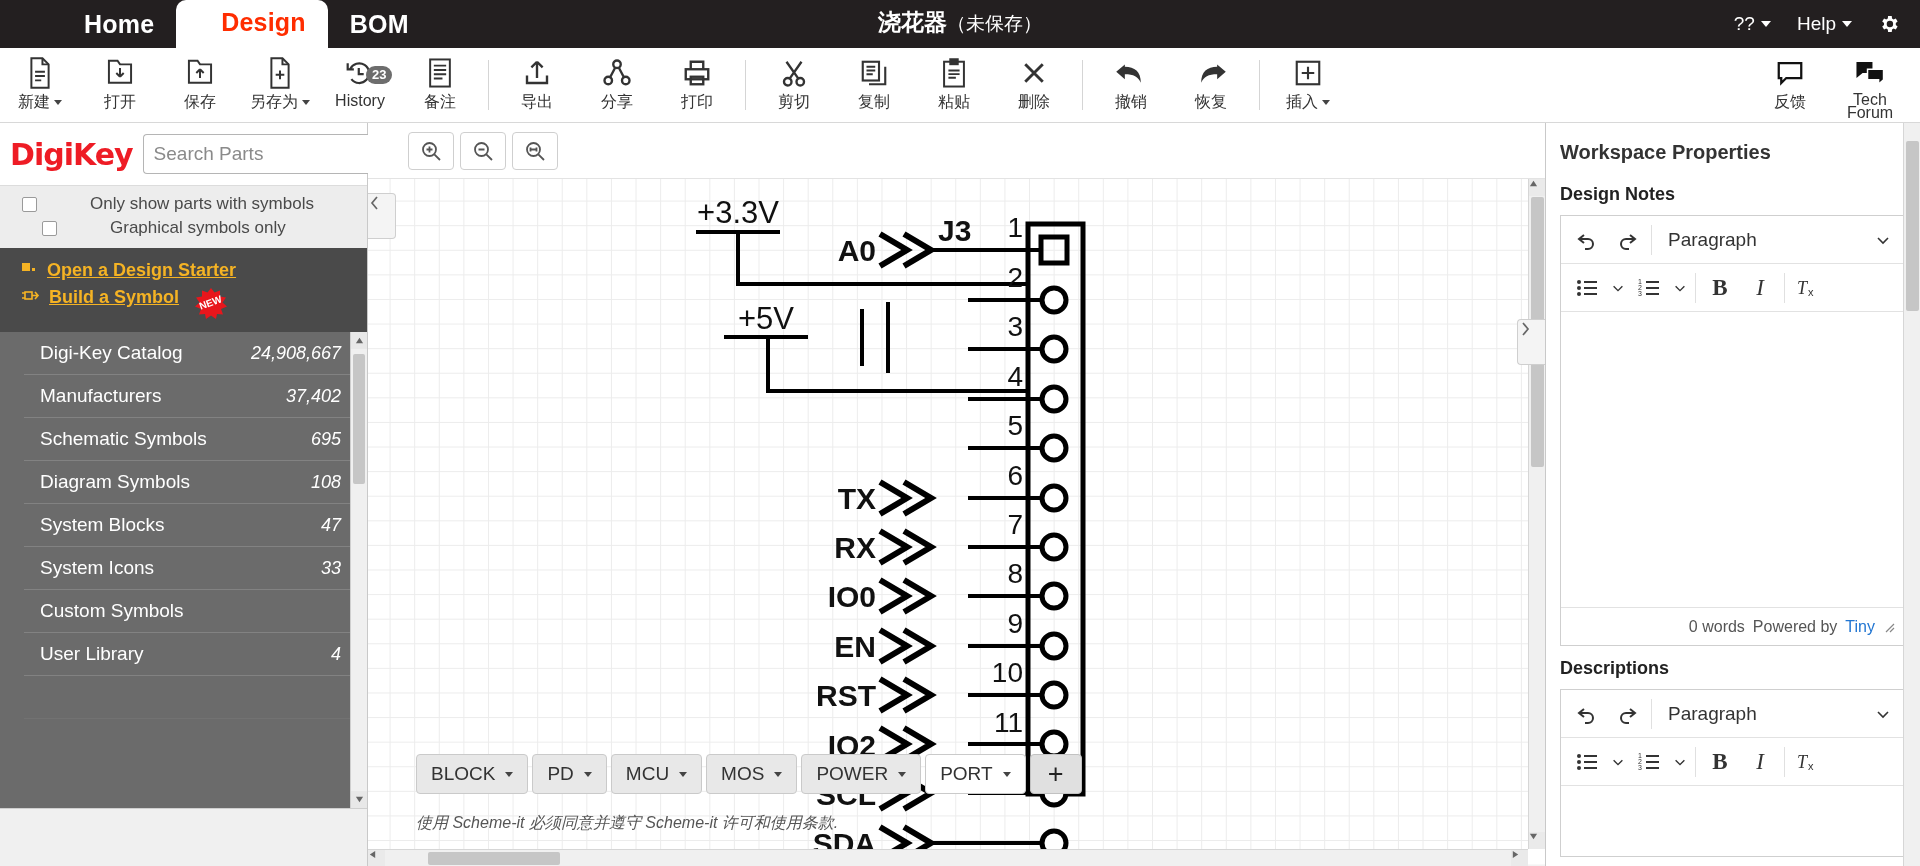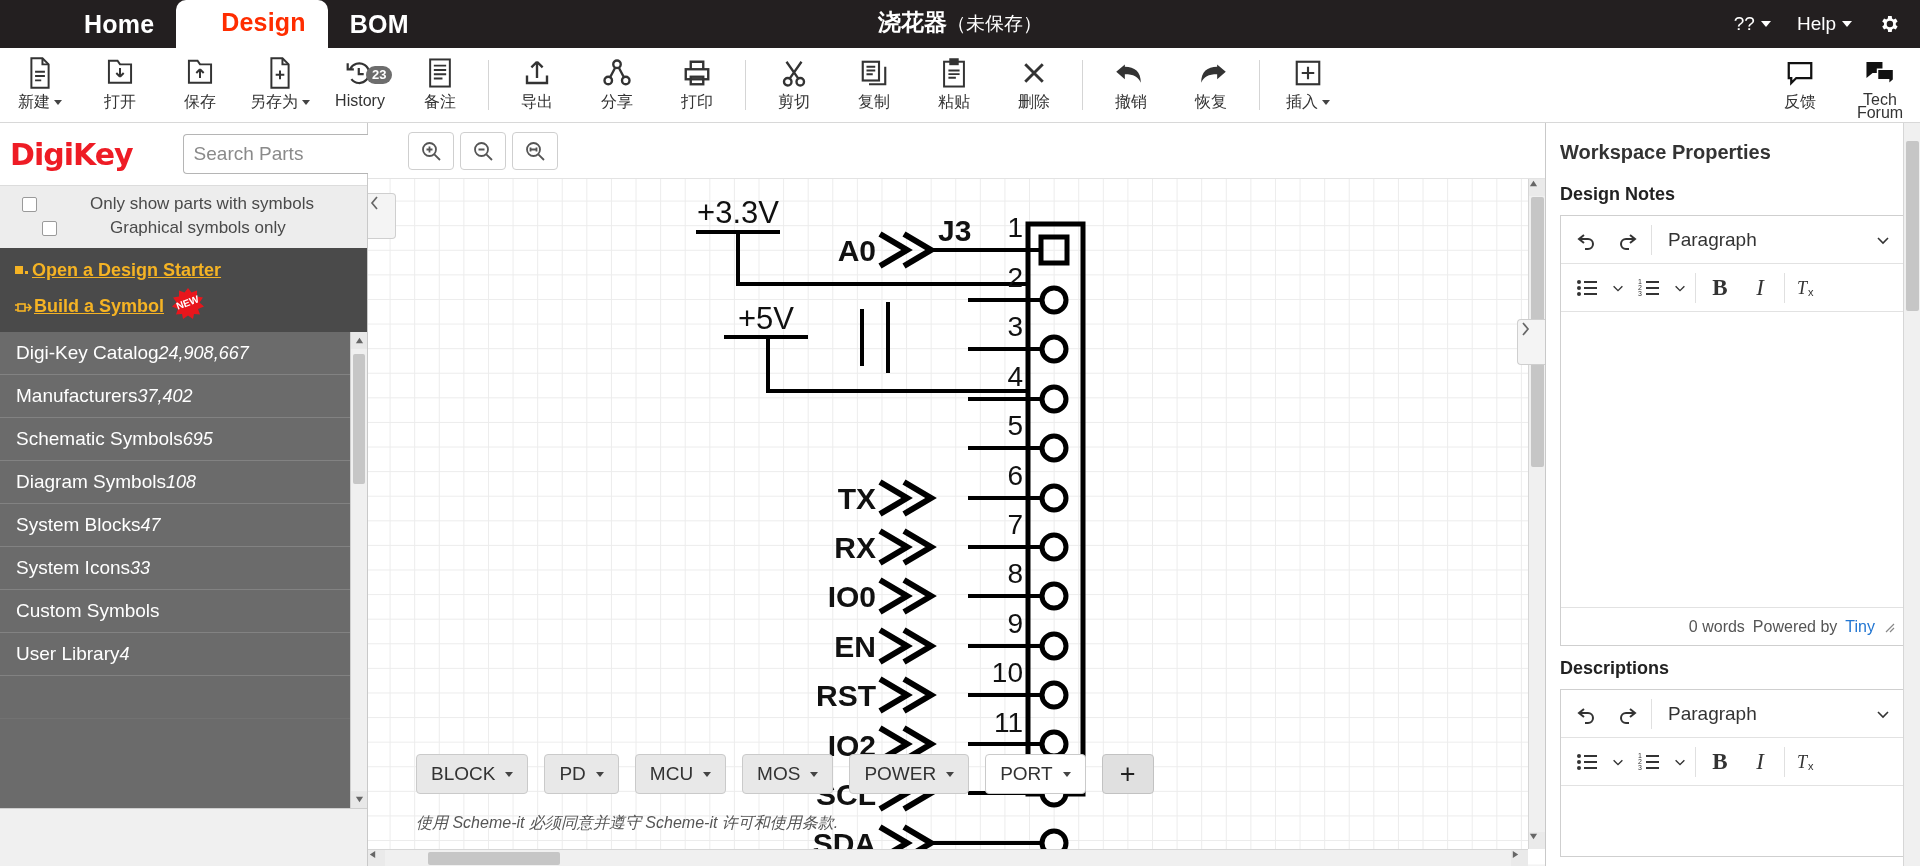--- a/index.html
+++ b/index.html
@@ -56,62 +56,62 @@
     font-size:16px; color:#333; margin-top:3px; white-space:nowrap;
     display:flex; align-items:center; gap:4px;
   }
   .caret-dk { width:0;height:0;border-left:4px solid transparent;border-right:4px solid transparent;border-top:5px solid #444; display:inline-block;}
   .rb-sep { width:1px; height:50px; background:#d5d5d5; margin:0 8px; }
   .badge {
     position:absolute; top:17px; left:46px; background:#6d6d6d; color:#fff;
     border-radius:10px; font-size:13px; font-weight:bold; padding:1px 6px; min-width:26px;
     text-align:center; line-height:16px;
   }
-  .rb-right { margin-left:auto; display:flex; padding-right:0; }
+  .rb-right { margin-left:auto; display:flex; padding-right:10px; }
   .rb-item.two .lb { line-height:15px; text-align:center; }
 
   
   .main { flex:1; display:flex; min-height:0; }
 
   
   .left { width:368px; flex:none; display:flex; flex-direction:column; border-right:1px solid #c9c9c9; background:#fff;}
   .dk-head { height:62px; display:flex; align-items:center; padding:0 10px; gap:10px;}
   .dk-logo {
     font-size:30px; font-weight:bold; color:#ee1c25; letter-spacing:-1px;
     font-family:"DejaVu Sans", sans-serif;
   }
-  .search-wrap { flex:1; display:flex; height:40px;margin-left:40px; }
+  .search-wrap { flex:1; display:flex; height:40px; }
   .search-input {
     flex:1; border:1px solid #b5b5b5; border-right:none; border-radius:4px 0 0 4px;
     font-size:19px; padding:0 10px; color:#333; outline:none; min-width:0;
     font-family:"Liberation Sans", sans-serif;
   }
   .search-input::placeholder { color:#8a8a8a; }
   .search-btn {
     width:46px; background:#4d4d4d; border:1px solid #4d4d4d; border-radius:0 4px 4px 0;
     display:flex;align-items:center;justify-content:center; cursor:pointer;
   }
   .chk-area { background:#ededed; padding:6px 0 8px 0; border-top:1px solid #dcdcdc; }
   .chk-row { display:flex; align-items:center; font-size:17px; color:#4a4a4a; padding:2px 0 2px 22px;gap:44px;}
   .chk-row.indent { padding-left:42px; }
   .chk {
     width:15px;height:15px;border:1px solid #9a9a9a;background:#fff;border-radius:2px;
     margin-right:9px; flex:none; cursor:pointer;
   }
   .dark-links { background:#4a4a4a; padding:9px 0 12px 0; }
-  .dlink { display:flex; align-items:flex-end; padding:3px 0 3px 14px; gap:0; position:relative;}
+  .dlink { display:flex; align-items:flex-start; padding:3px 0 3px 21px; gap:8px; position:relative;}
   .dlink a { color:#f5b324; font-size:18px; font-weight:bold; text-decoration:underline; cursor:pointer;}
   .new-badge {
     width:34px;height:30px;margin-left:6px; position:relative; display:inline-block;
   }
   .list-scroll { flex:1; background:#6b6b6b; overflow:hidden; position:relative; }
   .cat-row {
-    display:flex; align-items:center; 
+    display:flex; align-items:center; justify-content:space-between;
     height:43px; padding:0 26px 0 16px; color:#fff; font-size:19px;
-    border-bottom:1px solid #828282; cursor:pointer;
+    border-bottom:1px solid #828282; cursor:pointer;margin-left:24px;
   }
   .cat-row .cnt { font-style:italic; font-size:18px; }
   .left-scrollbar {
     position:absolute; right:0; top:0; width:17px; height:100%;
     background:#f0f0f0; border-left:1px solid #cfcfcf;
   }
   .lsb-thumb { position:absolute; top:22px; left:2px; width:12px; height:130px; background:#c6c6c6; border-radius:2px;}
   .lsb-arrow { position:absolute; left:0; width:17px; height:17px; background:#e8e8e8; display:flex;align-items:center;justify-content:center;}
   .left-bottom { height:58px; background:#f0f0f0; border-top:1px solid #cfcfcf;}
 
@@ -126,21 +126,21 @@
     flex:1; position:relative; overflow:hidden;
     background-color:#fff;
     background-image:
       linear-gradient(to right, #ececec 1px, transparent 1px),
       linear-gradient(to bottom, #ececec 1px, transparent 1px);
     background-size:24.6px 24.6px;
     background-position: -3px -3px;
   }
   .canvas svg { position:absolute; left:0; top:0; }
   .tabs-bottom {
-    position:absolute; left:48px; bottom:72px; display:flex; align-items:flex-start; gap:12px; z-index:4;
+    position:absolute; left:48px; bottom:72px; display:flex; align-items:flex-start; gap:0; z-index:4;
   }
   .btab {
     background:#e8e8e8; border:1px solid #cacaca; border-radius:4px;
     height:40px; display:flex; align-items:center; gap:10px;
     padding:0 14px; margin-right:4px; font-size:19px; color:#333; cursor:pointer;
   }
   .btab.active { background:#fff; }
   .btab-plus { background:#e0e0e0; border:1px solid #c2c2c2; border-radius:4px; width:52px; height:40px;
     display:flex;align-items:center;justify-content:center; font-size:27px; color:#222; cursor:pointer;}
   .license {

